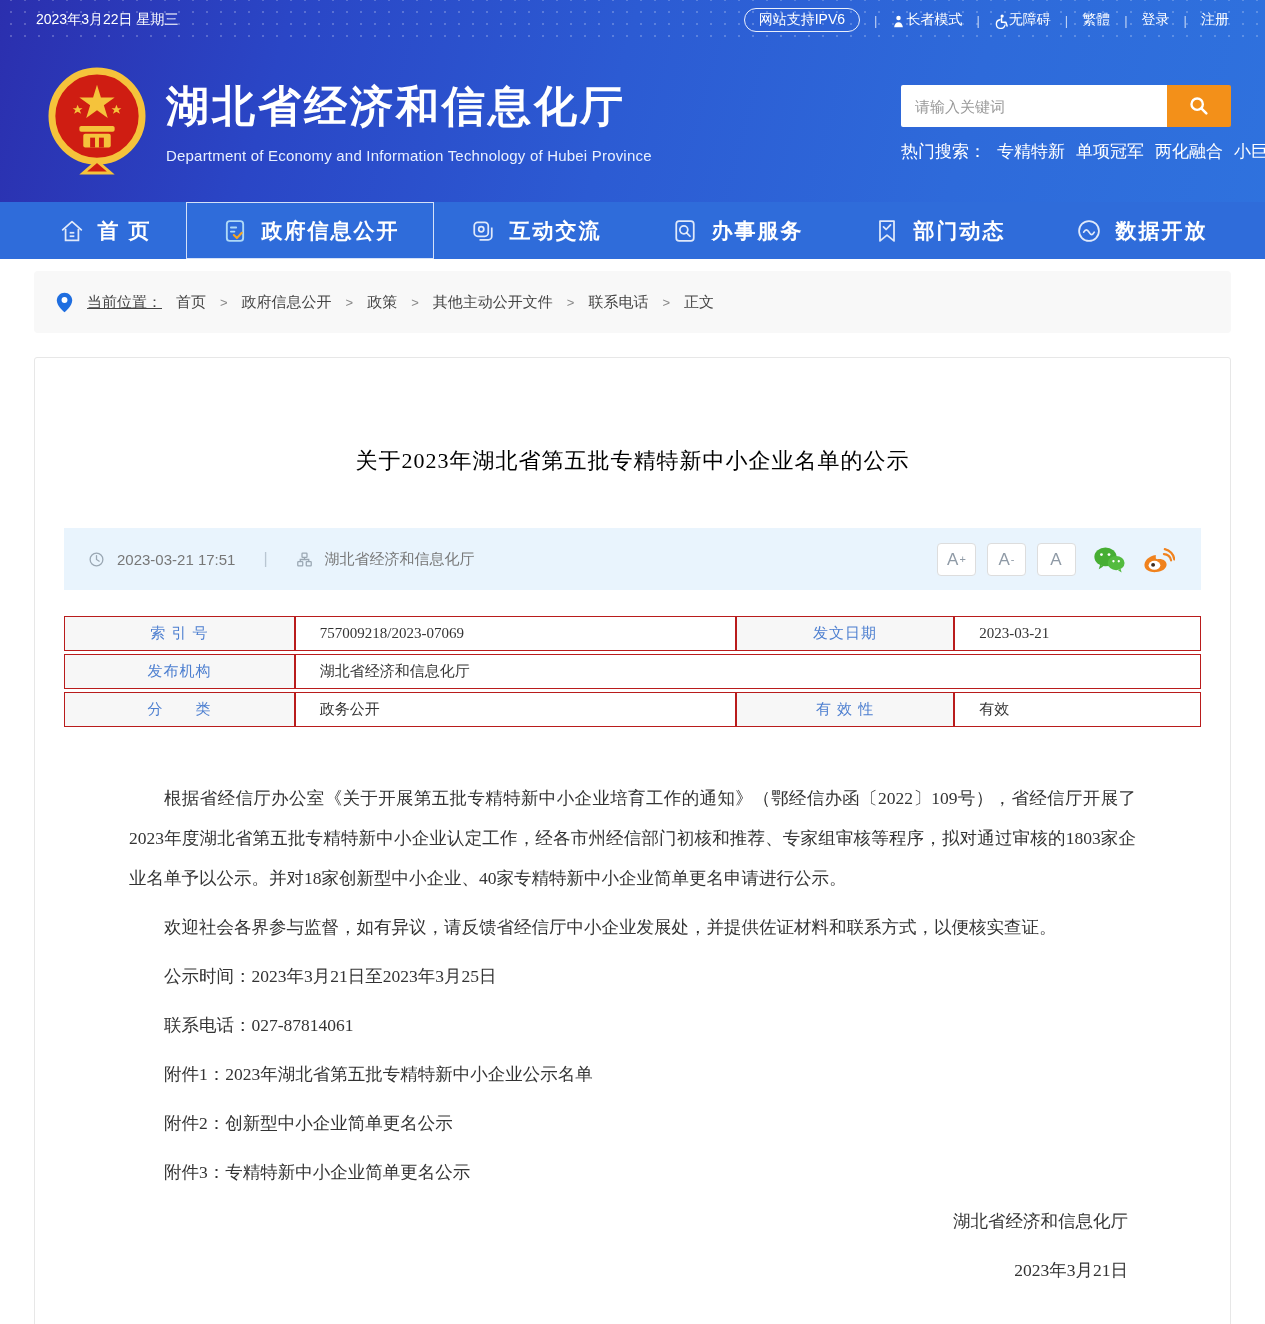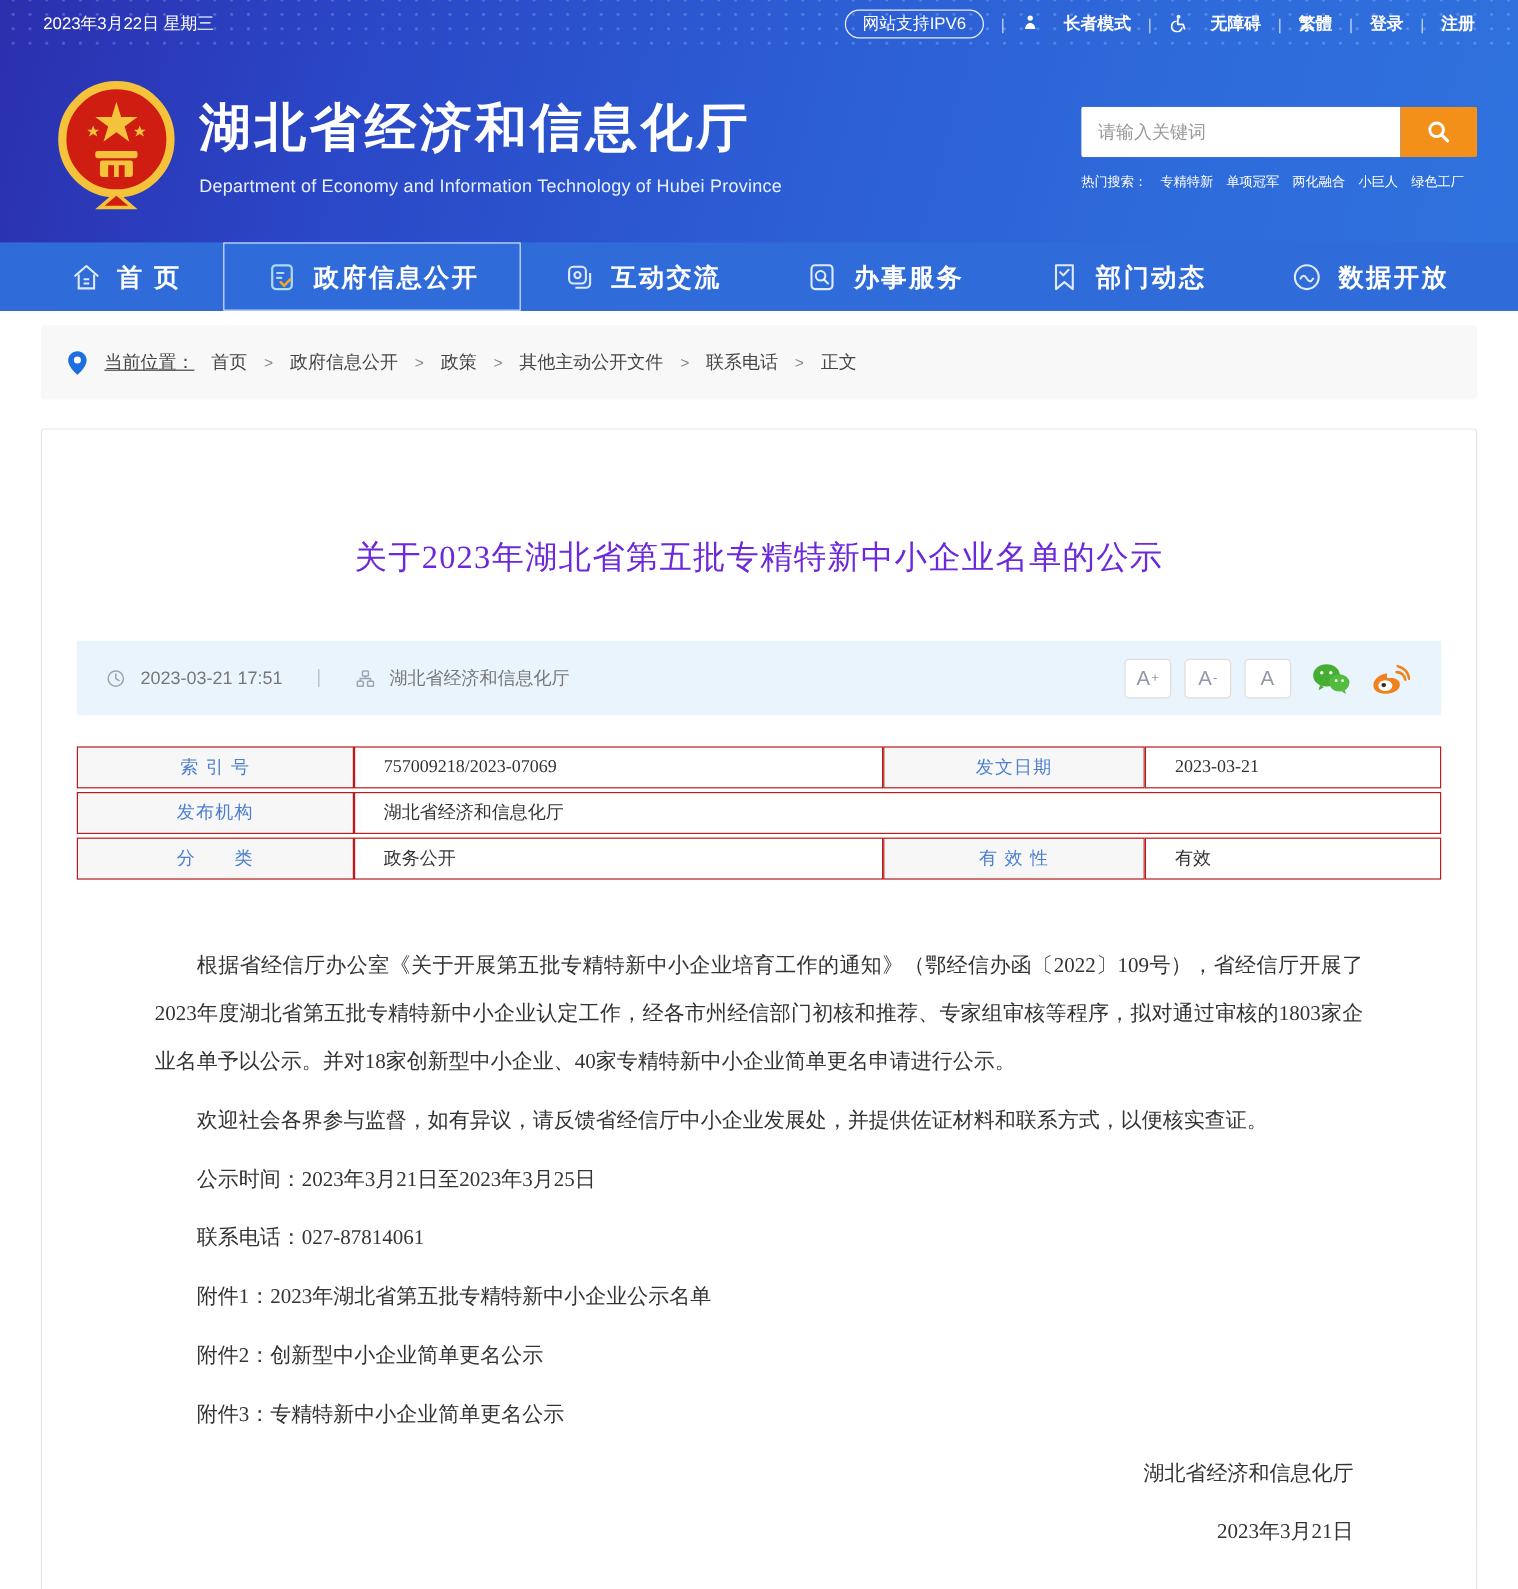--- a/index.html
+++ b/index.html
@@ -14,35 +14,35 @@
   }
   .topbar {
     height:40px; display:flex; align-items:center; justify-content:space-between;
     padding:0 36px; font-size:14px;
     background-image: radial-gradient(rgba(255,255,255,.22) 1.2px, transparent 1.3px);
     background-size: 14px 12px; background-position: 60px 6px;
   }
   .topbar-right { display:flex; align-items:center; gap:14px; background:rgba(43,63,194,0); }
   .ipv6-pill { border:1px solid rgba(255,255,255,.9); border-radius:14px; padding:2px 14px; font-size:14px; color:#fff; cursor:pointer; }
   .top-sep { color:rgba(255,255,255,.7); font-size:13px; }
-  .top-link { display:inline-flex; align-items:flex-start; gap:20px; color:#fff; cursor:pointer;font-weight:bold; }
+  .top-link { display:inline-flex; align-items:flex-end; gap:0; color:#fff; cursor:pointer; }
   .top-link svg { display:block; }
 
   .header-main { height:162px; display:flex; align-items:center; justify-content:space-between; padding:0 34px 0 48px; }
   .brand { display:flex; align-items:center; gap:20px; }
   .emblem { width:98px; height:112px; flex:none; }
   .site-title { font-size:43px; font-weight:bold; letter-spacing:3px; color:#fff; }
   .site-subtitle { font-size:15px; color:#e8f0ff; margin-top:11px; letter-spacing:.2px; }
 
   .search-area { width:330px; margin-top:6px; }
   .search-box { display:flex; height:42px; border-radius:2px; overflow:hidden; }
   .search-box input { flex:1; border:none; outline:none; padding:0 14px; font-size:15px; color:#333; font-family:"Liberation Sans",sans-serif; }
   .search-box input::placeholder { color:#999; }
   .search-btn { width:64px; background:#f39019; border:none; cursor:pointer; display:flex; align-items:center; justify-content:center; }
-  .hot-search { margin-top:13px; font-size:11px; color:#fff; display:flex; align-items:center; gap:11px; white-space:nowrap; }
+  .hot-search { margin-top:13px; font-size:17px; color:#fff; display:flex; align-items:center; gap:11px; white-space:nowrap; }
   .hot-search a { color:#fff; }
 
   
   .mainnav { height:57px; background:#2f6cda; display:flex; justify-content:center; align-items:stretch; }
   .nav-item { display:flex; align-items:center; gap:12px; padding:0 34px; color:#fff; font-size:21px; font-weight:600; letter-spacing:2px; cursor:pointer; border:1px solid transparent; }
   .nav-item.active { border:1px solid rgba(255,255,255,.8); }
   .nav-item svg { display:block; }
 
   
   .breadcrumb-bar {
@@ -53,21 +53,21 @@
   .crumb-link { color:#444; cursor:pointer; }
   .crumb-sep { color:#888; font-size:13px; }
 
   
   .article-container {
     width:1197px; margin:24px auto 0; background:#fff;
     border:1px solid #e7e7e7; border-radius:3px;
     padding:88px 29px 30px; min-height:940px;
   }
   .article-title {
-    text-align:center; color:#6d28d9; font-size:27px; font-weight:400;
+    text-align:center; color:#000000; font-size:22px; font-weight:400;
     font-family:"Liberation Serif", serif; letter-spacing:1px; margin-bottom:52px;
   }
 
   .meta-bar {
     background:#e9f4fd; height:62px; display:flex; align-items:center; justify-content:space-between;
     padding:0 26px 0 24px; font-size:15px; color:#777;
   }
   .meta-left { display:flex; align-items:center; gap:12px; }
   .meta-divider { color:#b9c6d2; margin:0 16px; font-size:16px; }
   .meta-right { display:flex; align-items:center; gap:11px; }

